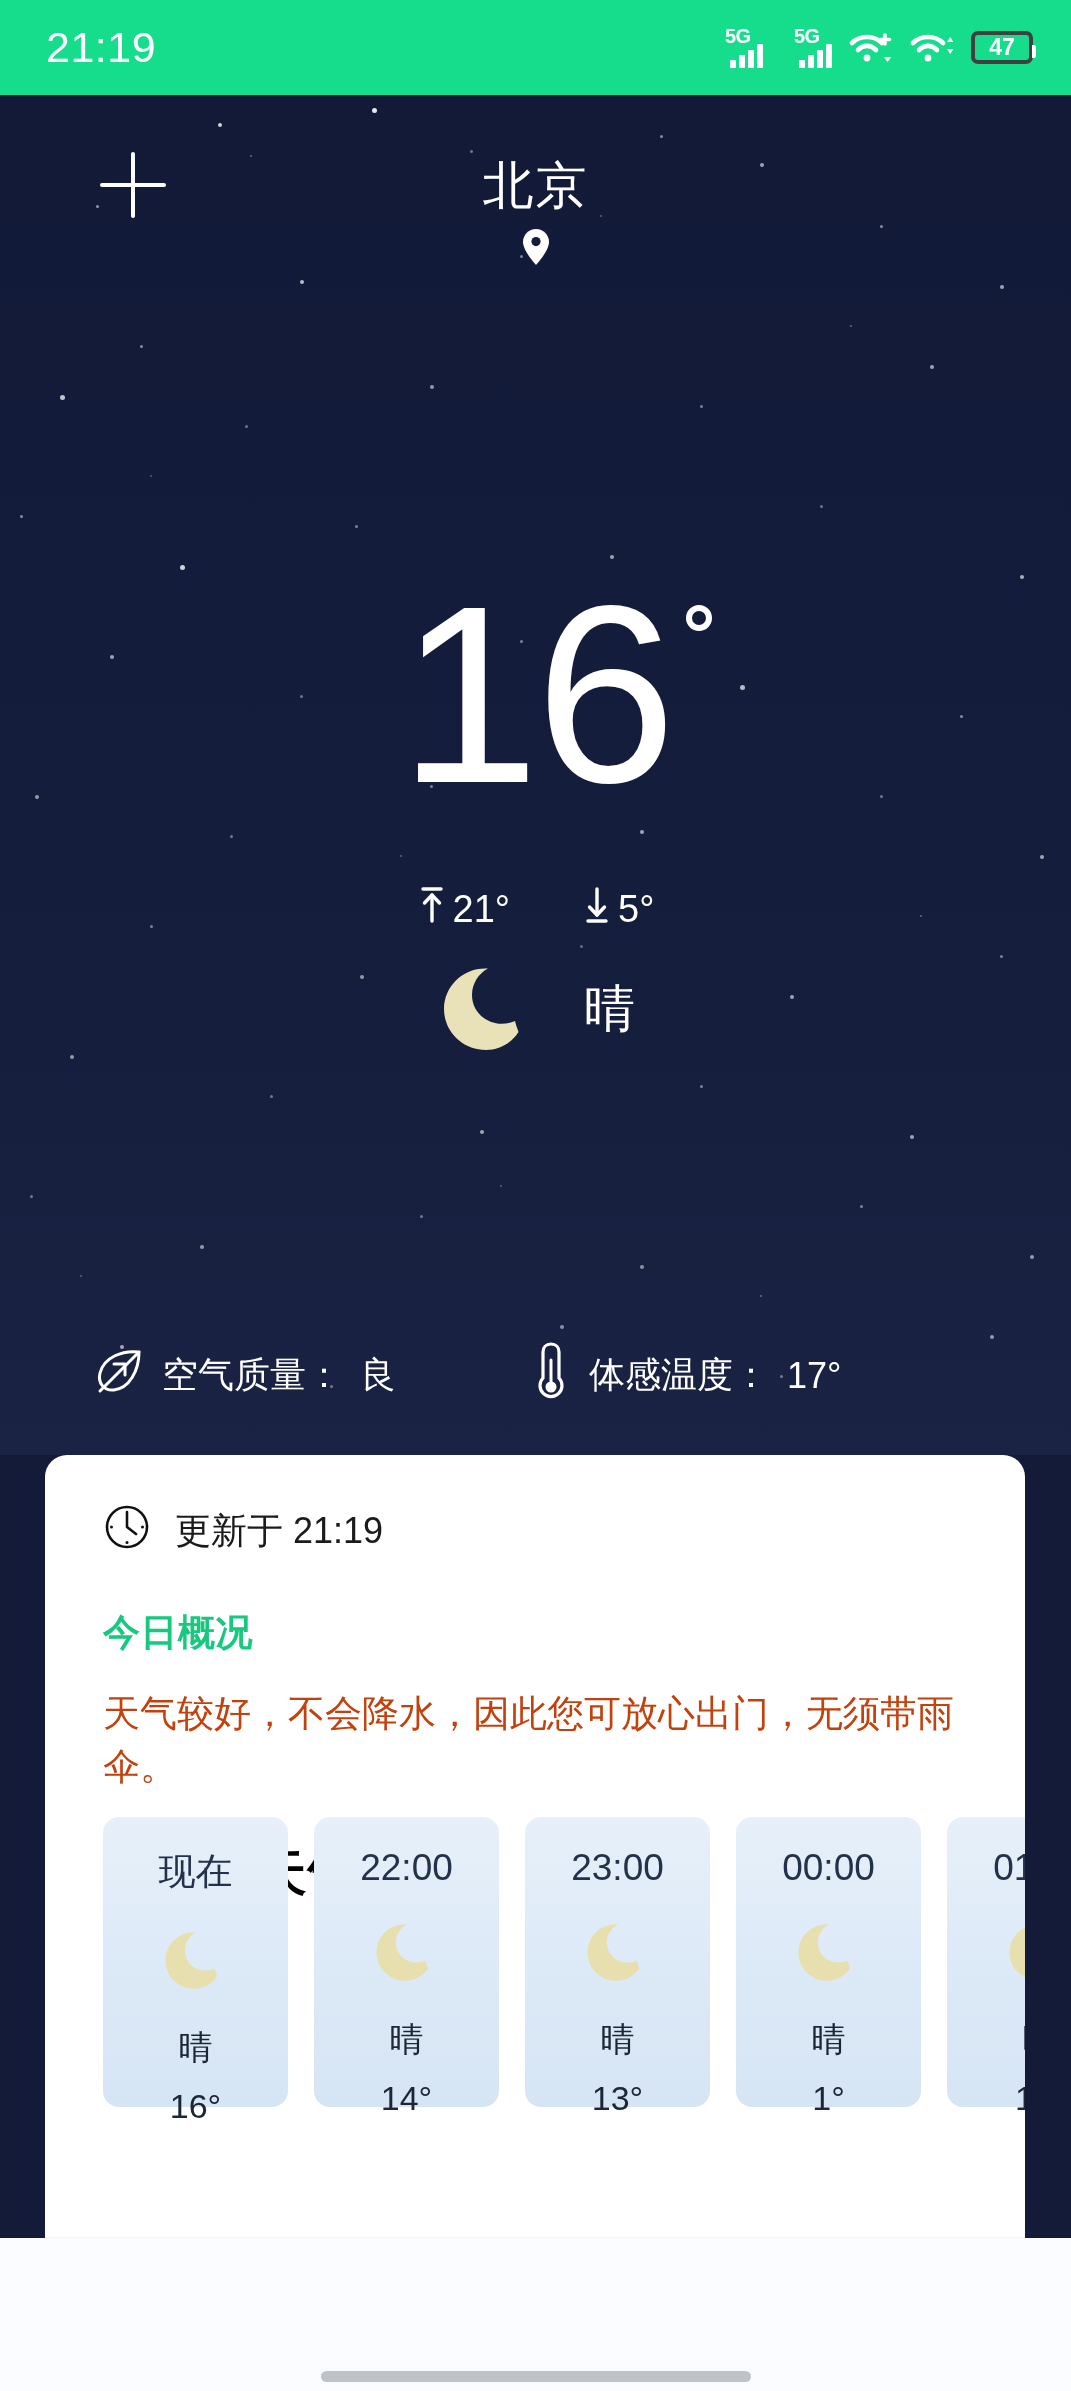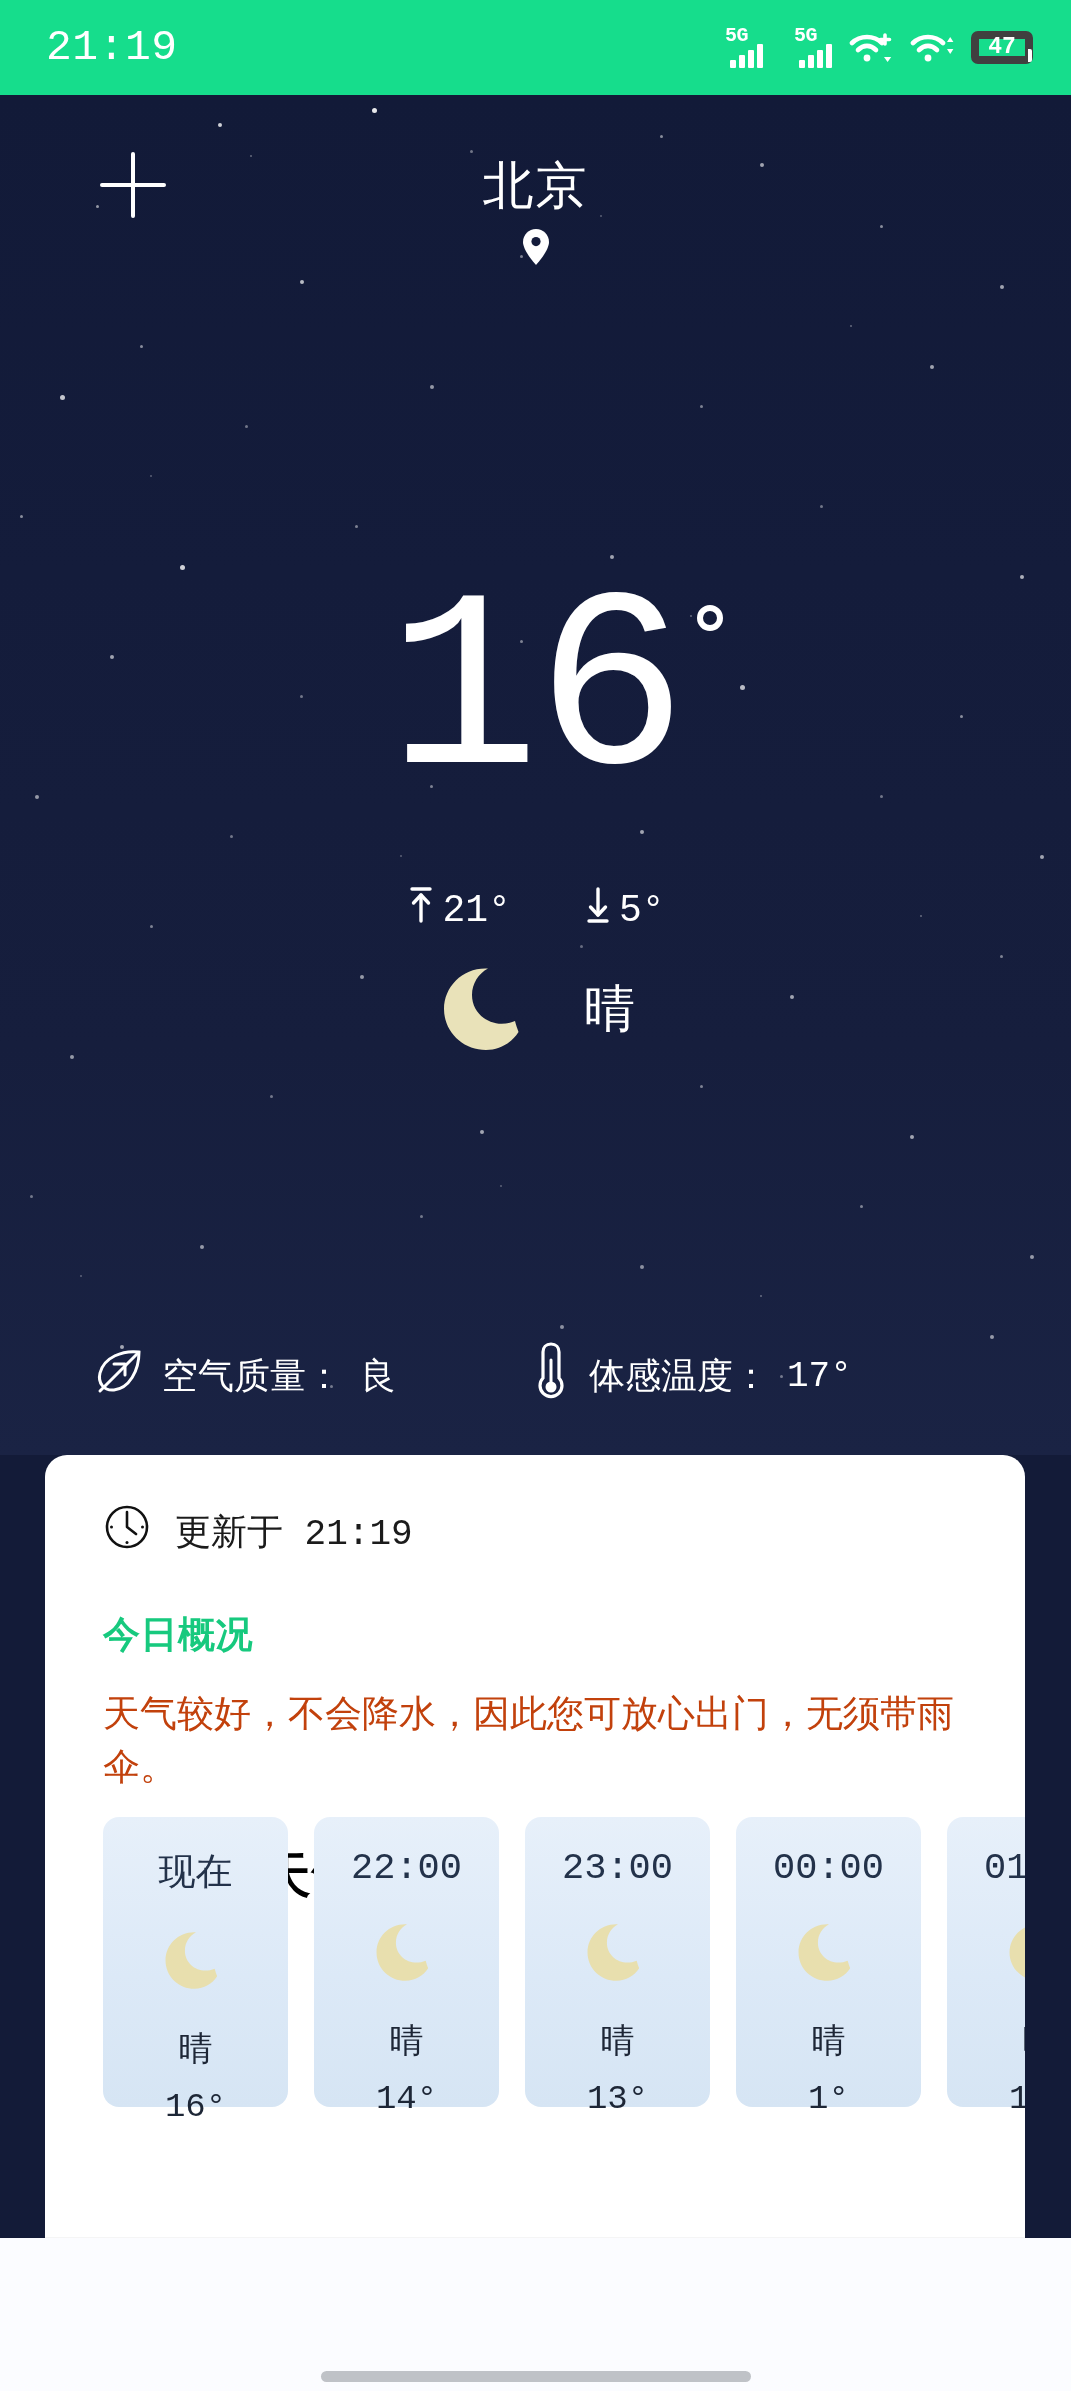--- a/index.html
+++ b/index.html
@@ -8,21 +8,20 @@
     font-family:"Liberation Sans","DejaVu Sans",sans-serif;
     background:#0f1530;
     overflow:hidden;
     position:relative;
   }
   #app{
     position:relative;
     width:1071px; height:2391px;
     overflow:hidden;
     background:#131b38;
-    font-family:Liberation Mono, monospace;
   }
 
   
   .statusbar{
     position:absolute; top:0; left:0; width:1071px; height:95px;
     background:#16dd8c;
     display:flex; align-items:center; justify-content:space-between;
     padding:0 38px 0 46px;
     z-index:40;
   }
@@ -36,21 +35,21 @@
   }
   .sig .bars{ position:absolute; right:0; bottom:0; display:flex; align-items:flex-end; gap:3px; }
   .sig .bars i{ display:block; width:6px; background:#fff; border-radius:1px; }
   .sig .bars i:nth-child(1){ height:8px; }
   .sig .bars i:nth-child(2){ height:13px; }
   .sig .bars i:nth-child(3){ height:18px; }
   .sig .bars i:nth-child(4){ height:24px; }
 
   .wifi{ width:44px; height:38px; position:relative; }
   .batt{
-    width:62px; height:33px; border:8px solid #404040; border-radius:7px;
+    width:62px; height:33px; border:4px solid #404040; border-radius:7px;
     display:flex; align-items:center; justify-content:center; position:relative;
   }
   .batt::after{
     content:""; position:absolute; right:-7px; top:10px;
     width:4px; height:13px; background:#fff; border-radius:0 2px 2px 0;
   }
   .batt span{ color:#fff; font-size:23px; font-weight:700; line-height:1; }
 
   
   .sky{

